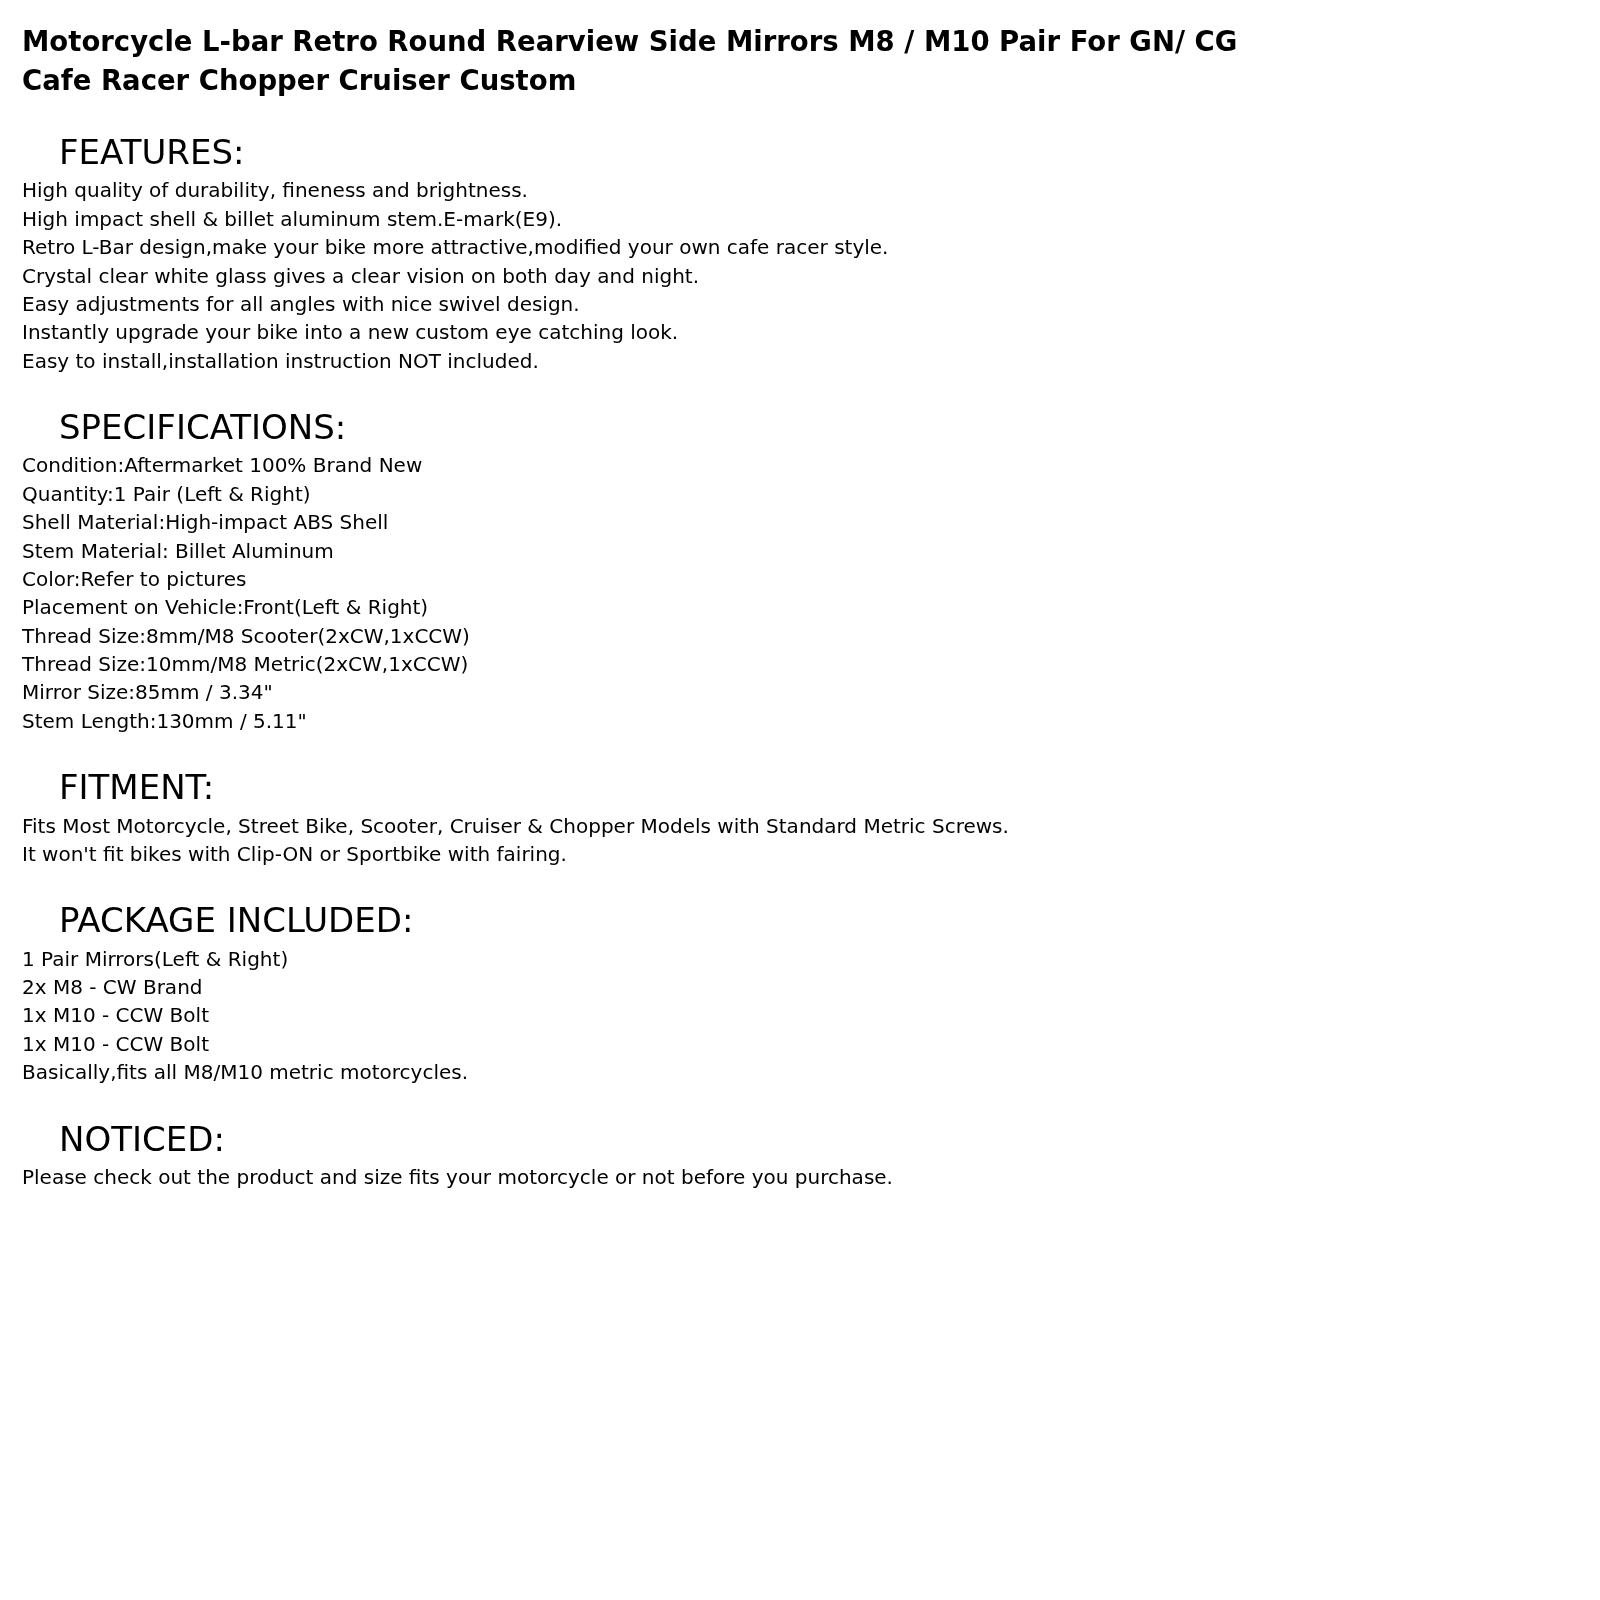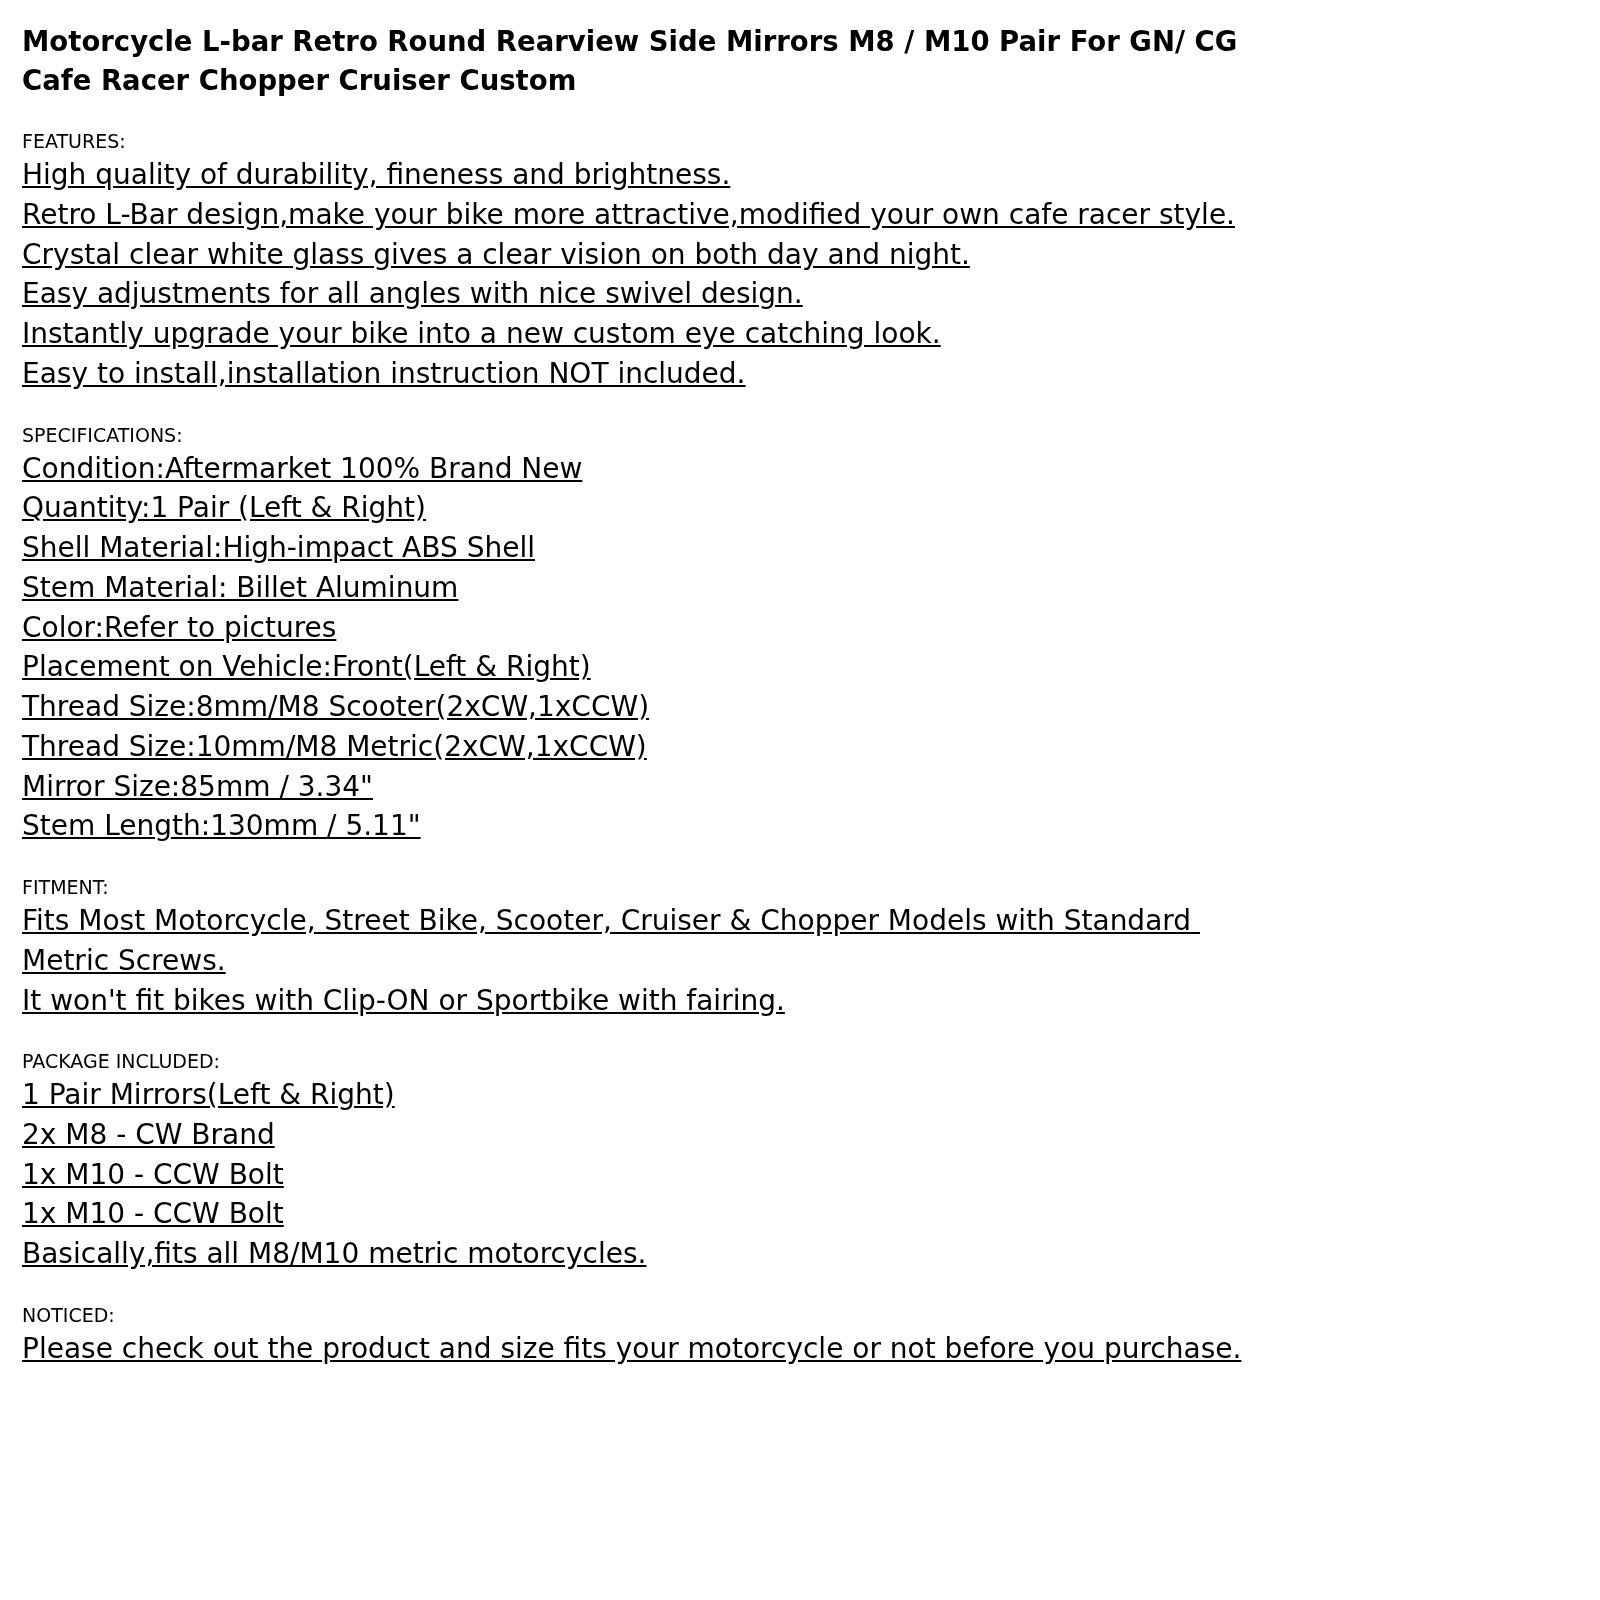--- a/index.html
+++ b/index.html
@@ -23,40 +23,41 @@
     font-size: 27.5px;
     font-weight: bold;
     line-height: 1.42;
     margin: 0 0 6px 0;
     max-width: 1560px;
   }
   .block {
     margin-top: 28px;
   }
   .line {
-    font-size: 28px;
+    font-size: 20px;
     line-height: 1.42;
     white-space: pre-wrap;
-    text-decoration: underline;
   }
   .heading {
-    font-size: 19px;
+    font-size: 34px;
     line-height: 1.42;
+    margin-left: 37px;
   }
 </style>
 </head>
 <body>
 
 <div class="page">
 
   <div class="title">Motorcycle L-bar Retro Round Rearview Side Mirrors M8 / M10 Pair For GN/ CG Cafe Racer Chopper Cruiser Custom</div>
 
   <div class="block">
     <div class="heading">FEATURES:</div>
     <div class="line">High quality of durability, fineness and brightness.</div>
+    <div class="line">High impact shell &amp; billet aluminum stem.E-mark(E9).</div>
     <div class="line">Retro L-Bar design,make your bike more attractive,modified your own cafe racer style.</div>
     <div class="line">Crystal clear white glass gives a clear vision on both day and night.</div>
     <div class="line">Easy adjustments for all angles with nice swivel design.</div>
     <div class="line">Instantly upgrade your bike into a new custom eye catching look.</div>
     <div class="line">Easy to install,installation instruction NOT included.</div>
   </div>
 
   <div class="block">
     <div class="heading">SPECIFICATIONS:</div>
     <div class="line">Condition:Aftermarket 100% Brand New</div>

